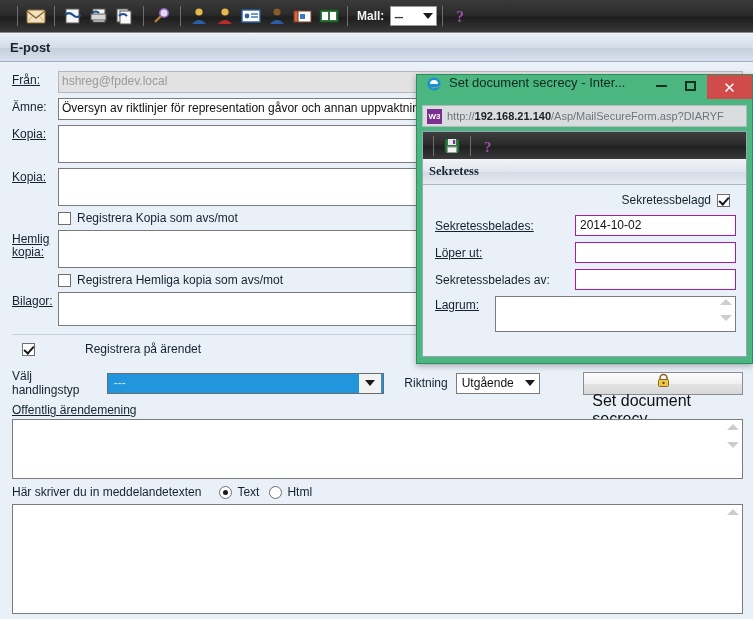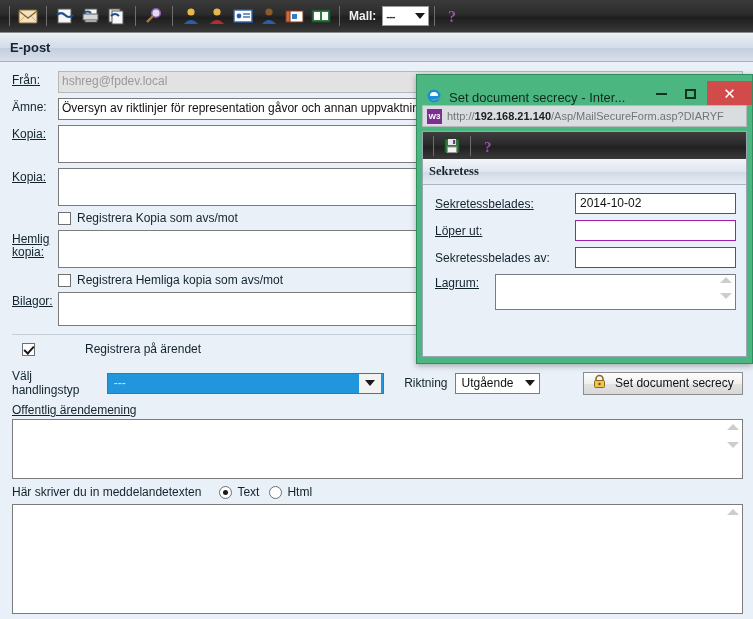--- a/index.html
+++ b/index.html
@@ -12,21 +12,21 @@
     background: #eef2f8;
   }
 
   
   .toolbar {
     position: absolute; left: 0; top: 0;
     width: 753px; height: 33px;
     background: linear-gradient(to bottom, #3a3a3a 0%, #2b2b2b 45%, #1e1e1e 55%, #383838 100%);
     border-bottom: 1px solid #8a8a8a;
     display: flex; align-items: center;
-    padding-left: 4px;
+    padding-left: 12px;
   }
   .tb-sep {
     width: 1px; height: 20px; background: #6e6e6e;
     margin: 0 5px; flex: none;
   }
   .tb-btn {
     width: 22px; height: 22px;
     display: flex; align-items: center; justify-content: center;
     margin: 0 2px; flex: none;
     cursor: pointer;
@@ -130,23 +130,23 @@
     display: flex; align-items: center; justify-content: space-between;
     padding: 0 4px 0 5px;
     color: #111; font-size: 12px;
     cursor: pointer;
   }
   .btn-secrecy {
     width: 167px; height: 23px;
     background: linear-gradient(to bottom, #fdfdfd 0%, #f0f0f0 50%, #e3e3e3 51%, #d8d8d8 100%);
     border: 1px solid #8d8d8d;
     display: flex; align-items: center;
-    padding-left: 8px;
-    font-size: 12px; color: #111;
-    cursor: pointer;
+    font-size: 16px; color: #111;
+    cursor: pointer;
+    flex-direction: column;
   }
   .btn-secrecy .bl { margin-left: 8px; }
 
   .sec-lbl { font-size: 12px; color: #12232e; text-decoration: underline; margin: 4px 0 2px 0; }
 
   .ta {
     border: 1px solid #7b7b7b;
     background: #ffffff;
     position: relative;
   }
@@ -172,21 +172,21 @@
 
   
   .dialog {
     position: absolute; left: 416px; top: 74px;
     width: 337px; height: 290px;
     background: #4cb681;
     border: 1px solid #2f8d5f;
     box-shadow: 0 2px 6px rgba(0,0,0,0.3);
   }
   .dlg-title {
-    height: 30px; display: flex; align-items: flex-end;
+    height: 30px; display: flex; align-items: flex-start;
     padding-left: 8px;
   }
   .ie-icon { width: 18px; height: 18px; flex: none; margin-right: 6px; }
   .dlg-title .txt {
     flex: 1; font-size: 13px; color: #0f2b1d; white-space: nowrap;
     overflow: hidden;
   }
   .winbtn {
     width: 29px; height: 22px; flex: none;
     display: flex; align-items: center; justify-content: center;
@@ -511,20 +511,24 @@
         <svg width="14" height="16" viewBox="0 0 14 16">
           <text x="2" y="14" font-family="Liberation Serif, serif" font-size="15" font-weight="bold" fill="#9b4fa8">?</text>
         </svg>
       </span>
     </div>
 
     <div class="dlg-sec-hdr">Sekretess</div>
 
     <div class="dlg-fields">
 
+      <div class="dlg-cbrow">
+        <span class="cbtxt" style="margin-right:6px;">Sekretessbelagd</span>
+        <span class="cb on"></span>
+      </div>
 
       <div class="dlg-row">
         <span class="dlg-lbl u">Sekretessbelades:</span>
         <span class="dlg-inp">2014-10-02</span>
       </div>
 
       <div class="dlg-row">
         <span class="dlg-lbl u">Löper ut:</span>
         <span class="dlg-inp"></span>
       </div>

